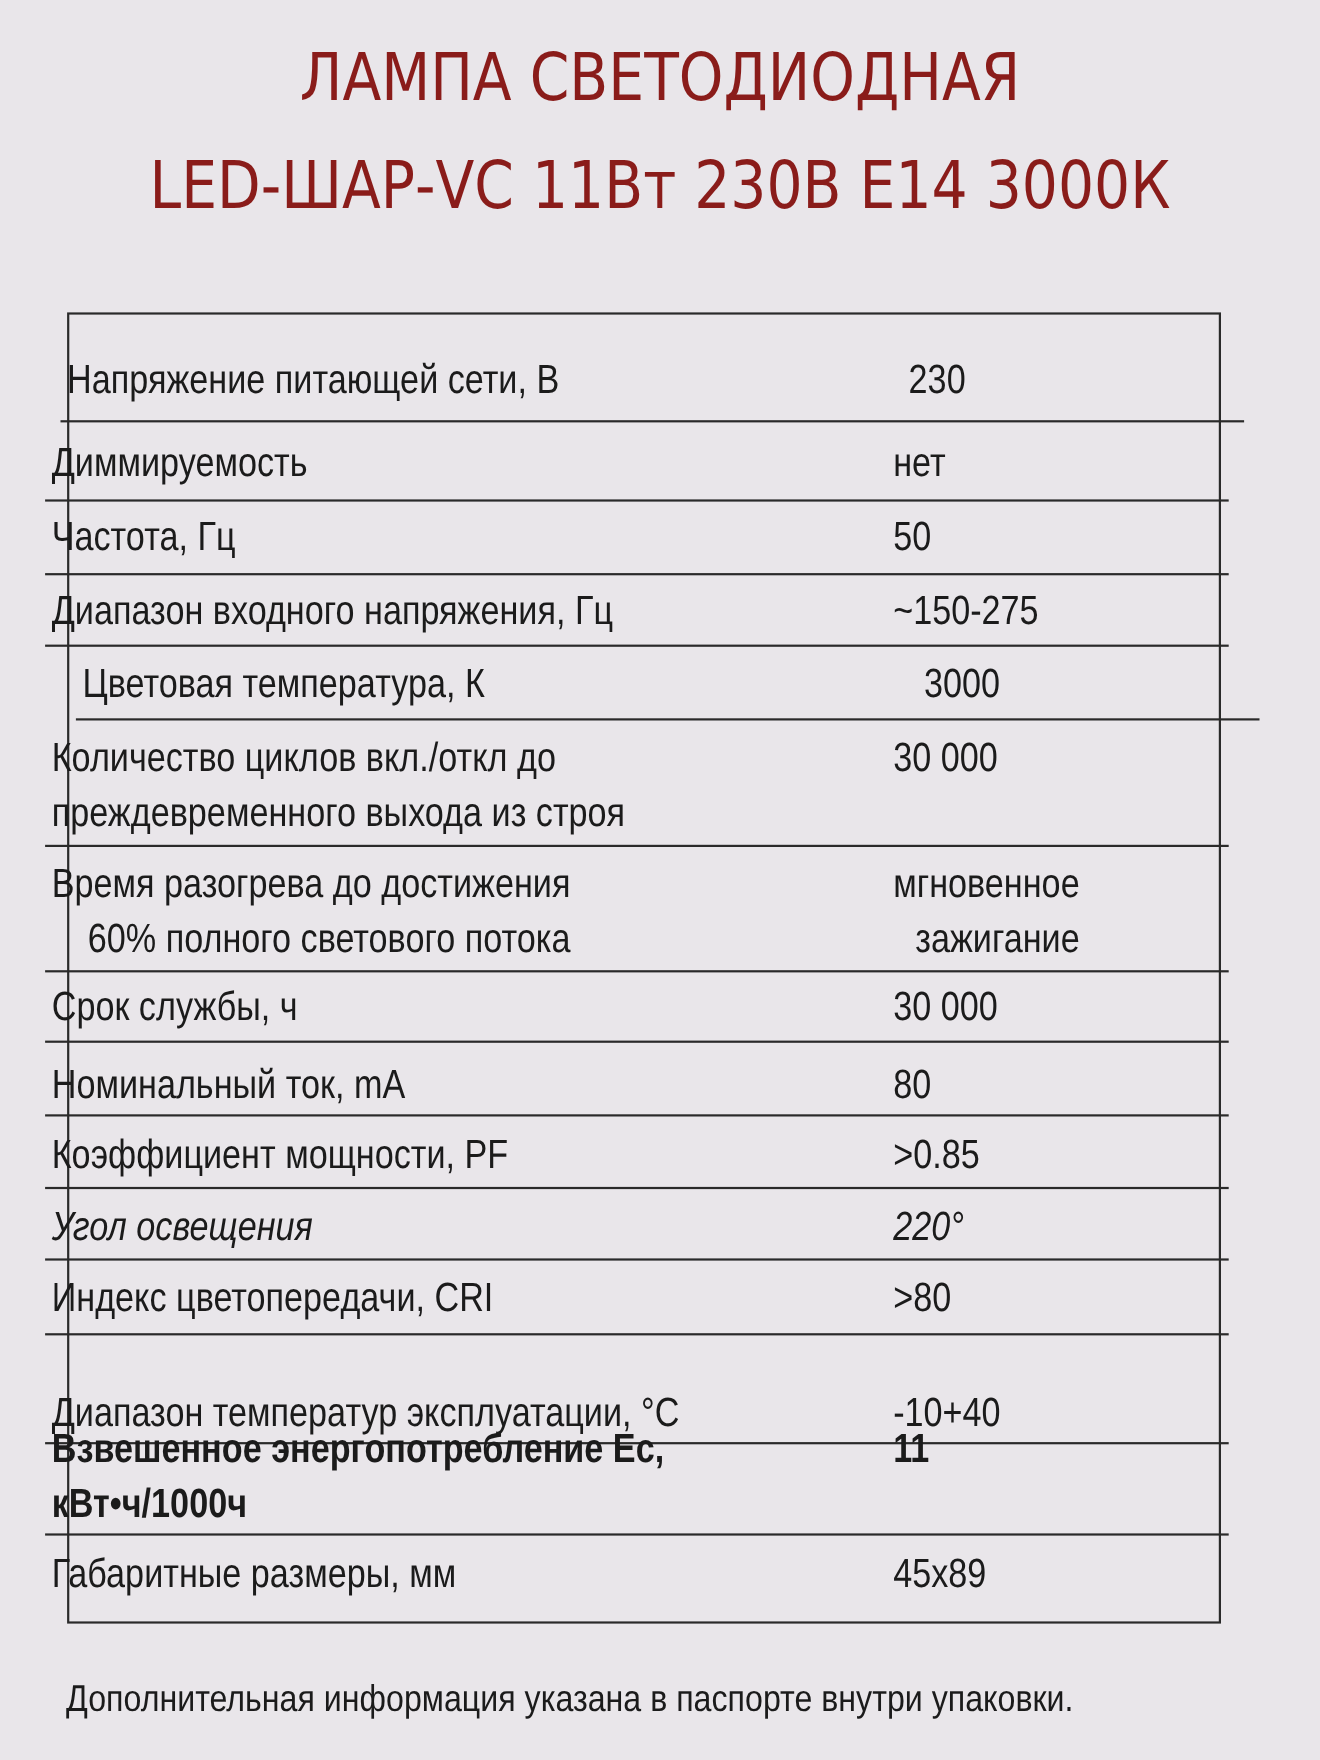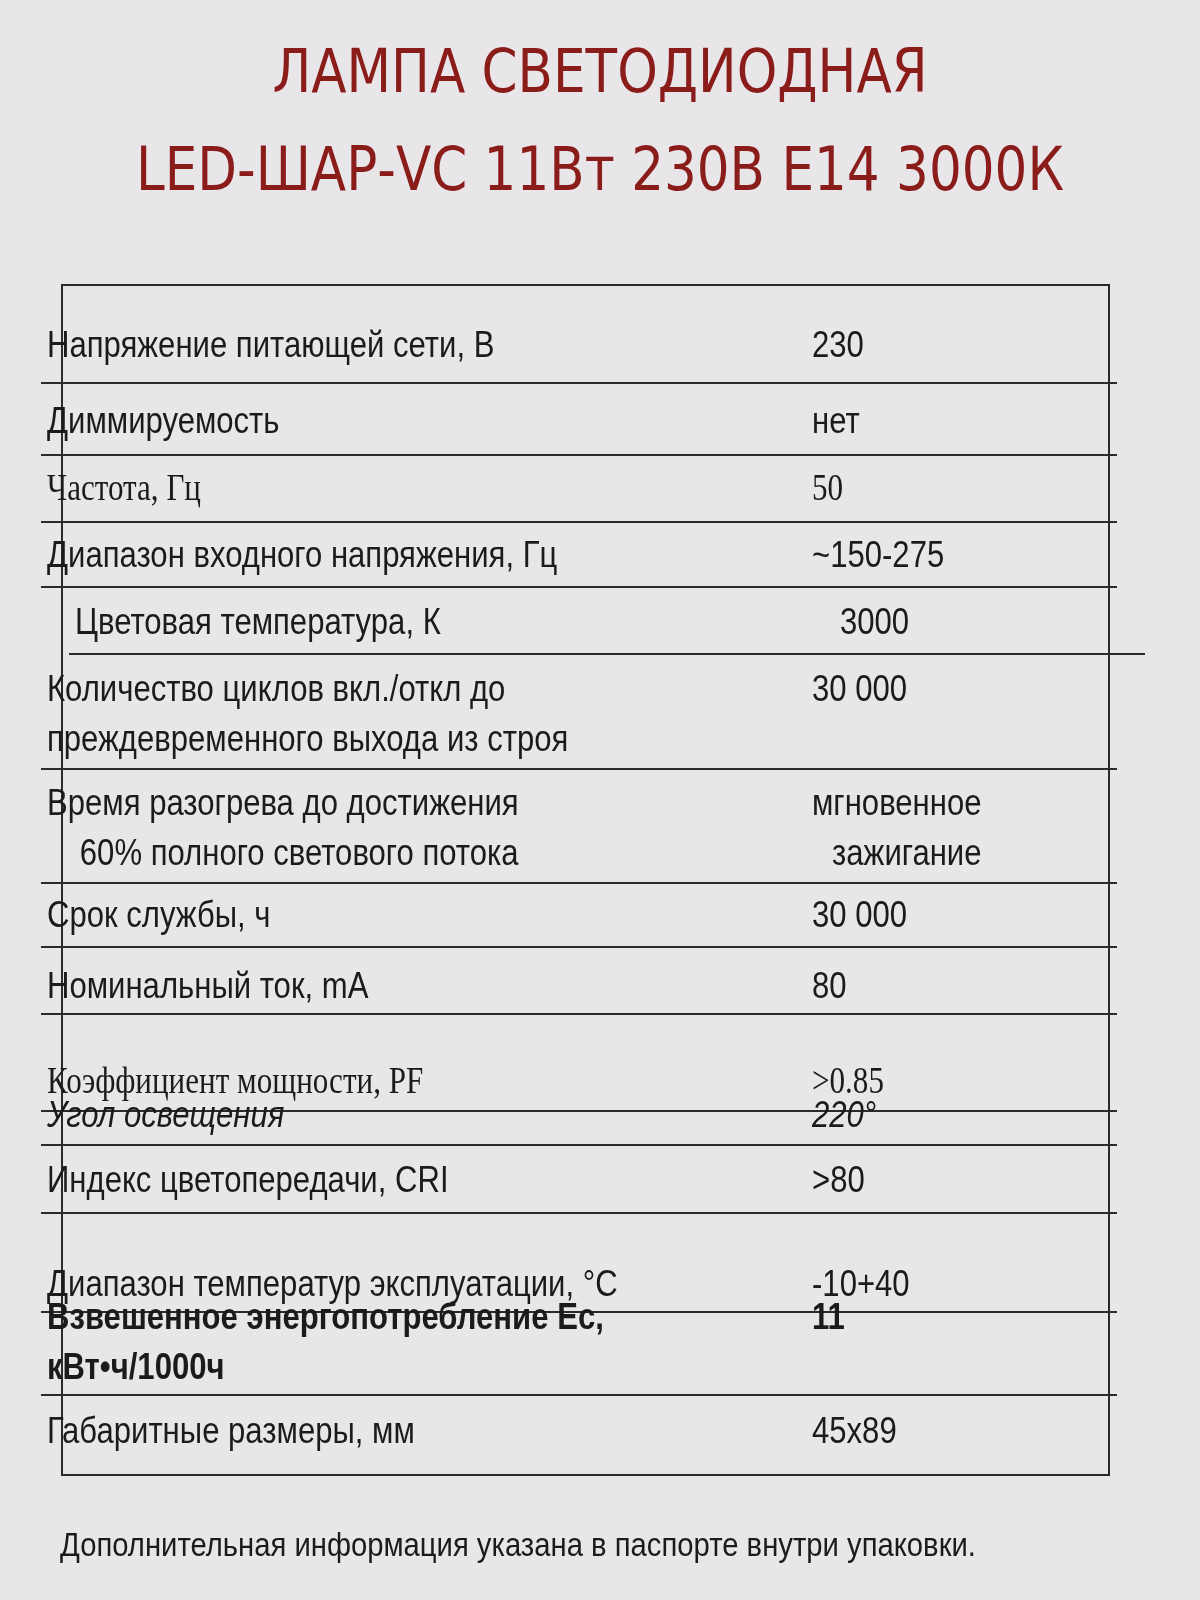--- a/index.html
+++ b/index.html
@@ -61,29 +61,29 @@
 </head>
 <body>
 
 <div class="title">
   <span class="line">ЛАМПА СВЕТОДИОДНАЯ</span>
   <span class="line">LED-ШАР-VC 11Вт 230В E14 3000К</span>
 </div>
 
 <div class="spec-box"></div>
 
-<div class="row" style="top:320px;height:62px;">
+<div class="row" style="top:320px;height:62px;margin-left:14px;">
   <div class="cell label"><span>Напряжение питающей сети, В</span></div>
   <div class="cell value"><span>230</span></div>
 </div>
 <div class="row" style="top:396px;height:58px;text-decoration:underline;">
   <div class="cell label"><span>Диммируемость</span></div>
   <div class="cell value"><span>нет</span></div>
 </div>
-<div class="row" style="top:463px;height:58px;font-family:Liberation Serif, serif;">
+<div class="row" style="top:463px;height:58px;">
   <div class="cell label"><span>Частота, Гц</span></div>
   <div class="cell value"><span>50</span></div>
 </div>
 <div class="row" style="top:530px;height:56px;">
   <div class="cell label"><span>Диапазон входного напряжения, Гц</span></div>
   <div class="cell value"><span>~150-275</span></div>
 </div>
 <div class="row" style="top:597px;height:56px;margin-left:28px;">
   <div class="cell label"><span>Цветовая температура, К</span></div>
   <div class="cell value"><span>3000</span></div>
@@ -106,21 +106,21 @@
   </div>
 </div>
 <div class="row" style="top:890px;height:56px;">
   <div class="cell label"><span>Срок службы, ч</span></div>
   <div class="cell value"><span>30 000</span></div>
 </div>
 <div class="row" style="top:961px;height:52px;">
   <div class="cell label"><span>Номинальный ток, mA</span></div>
   <div class="cell value"><span>80</span></div>
 </div>
-<div class="row" style="top:1056px;height:54px;font-family:Liberation Serif, serif;">
+<div class="row" style="top:1025px;height:54px;">
   <div class="cell label"><span>Коэффициент мощности, PF</span></div>
   <div class="cell value"><span>&gt;0.85</span></div>
 </div>
 <div class="row" style="top:1090px;height:54px;font-style:italic;">
   <div class="cell label"><span>Угол освещения</span></div>
   <div class="cell value"><span>220°</span></div>
 </div>
 <div class="row" style="top:1155px;height:57px;">
   <div class="cell label"><span>Индекс цветопередачи, CRI</span></div>
   <div class="cell value"><span>&gt;80</span></div>

